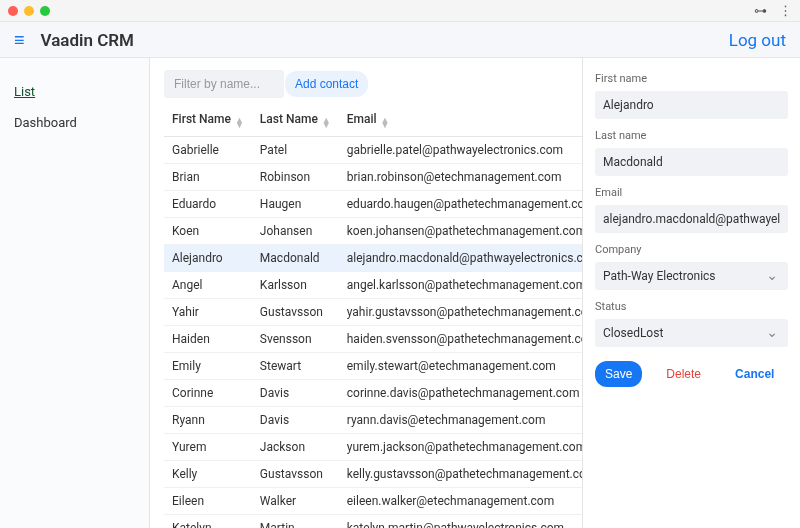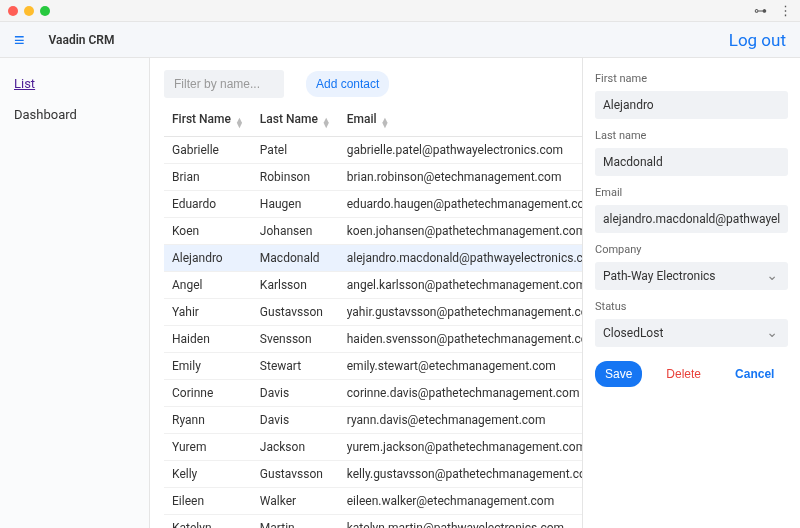--- a/index.html
+++ b/index.html
@@ -7,32 +7,32 @@
     
     .window-chrome { height: 22px; background: #f5f5f5; display: flex; align-items: center; padding: 0 8px; gap: 6px; border-bottom: 1px solid #e5e5e5; }
     .window-chrome .dot { width: 10px; height: 10px; border-radius: 50%; }
     .dot-red { background: #ff5f56; }
     .dot-yellow { background: #ffbd2e; }
     .dot-green { background: #27c93f; }
     .chrome-right { margin-left: auto; display: flex; gap: 12px; align-items: center; color: #555; }
     
     .app-header { height: 36px; background: #f5f7fa; border-bottom: 1px solid #e5e5e5; display: flex; align-items: center; padding: 0 14px; }
     .menu-btn { color: #1676f3; font-size: 18px; cursor: pointer; }
-    .app-title { font-weight: 600; font-size: 12px; margin-left: 24px; }
+    .app-title { font-weight: 600; font-size: 17px; margin-left: 16px; }
     .logout { margin-left: auto; color: #1676f3; font-size: 17px; cursor: pointer; }
     
     .app-body { display: flex; height: calc(528px - 22px - 36px); }
     
     .sidebar { width: 150px; background: #fafbfc; border-right: 1px solid #e5e5e5; padding: 14px 0; }
     .sidebar-item { padding: 4px 14px; font-size: 13px; color: #333; cursor: pointer; margin-bottom: 8px; }
-    .sidebar-item.active { color: #4c1d95; text-decoration: underline; }
+    .sidebar-item.active { color: #14532d; text-decoration: underline; margin-top: 8px; }
     
     .main-content { flex: 1; display: flex; flex-direction: column; position: relative; overflow: hidden; }
     
-    .toolbar { padding: 12px 14px 6px; display: flex; gap: 22px; align-items: center; }
+    .toolbar { padding: 12px 14px 6px; display: flex; gap: 1px; align-items: center; }
     .filter-input { background: #f0f2f5; border: none; padding: 7px 10px; border-radius: 3px; font-size: 12px; width: 120px; color: #333; }
     .filter-input::placeholder { color: #999; }
     .btn { padding: 6px 10px; border-radius: 12px; font-size: 12px; border: none; cursor: pointer; }
     .btn-secondary { background: #eaf2fe; color: #1676f3; }
     
     .table-wrap { flex: 1; overflow-y: auto; padding: 0 4px 0 14px; }
     table { width: 100%; border-collapse: collapse; }
     th { text-align: left; font-weight: 500; font-size: 12px; padding: 8px 8px; border-bottom: 1px solid #e5e5e5; position: sticky; top: 0; background: #fff; white-space: nowrap; }
     .sort-icon { color: #bbb; font-size: 9px; margin-left: 4px; display: inline-flex; flex-direction: column; line-height: 5px; }
     td { padding: 6px 8px; font-size: 12px; border-bottom: 1px solid #f0f0f0; white-space: nowrap; overflow: hidden; text-overflow: ellipsis; }

